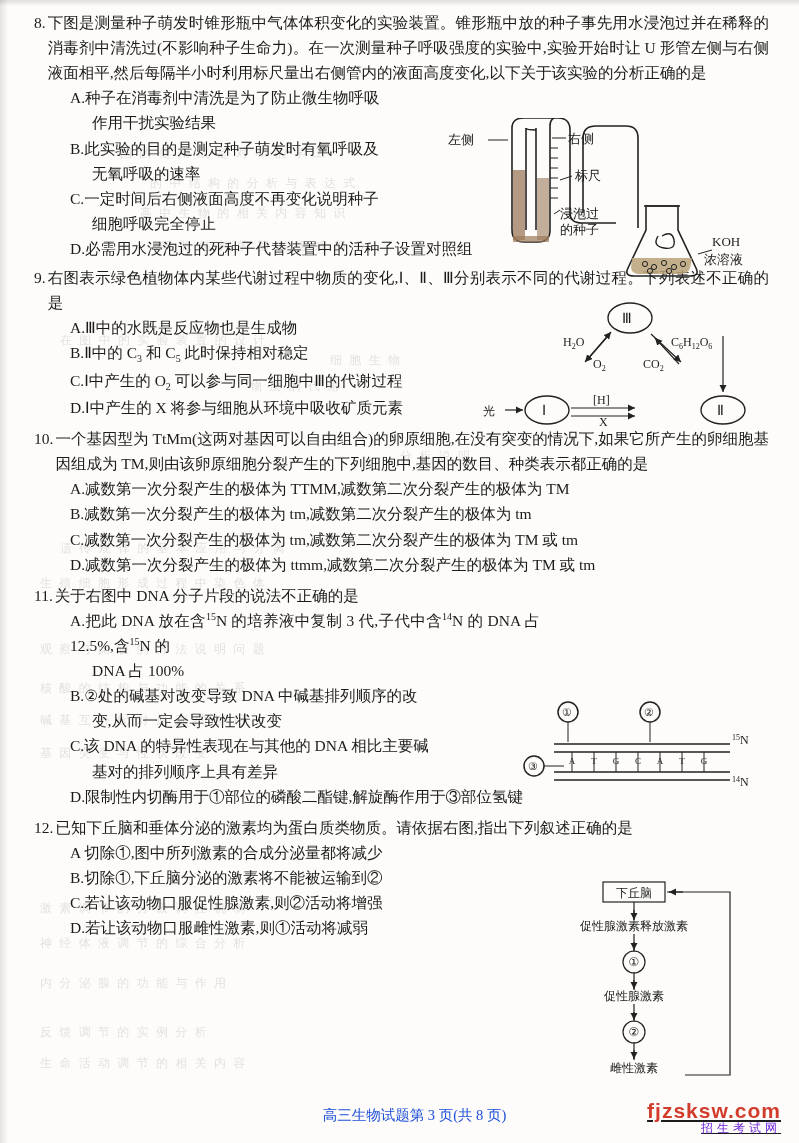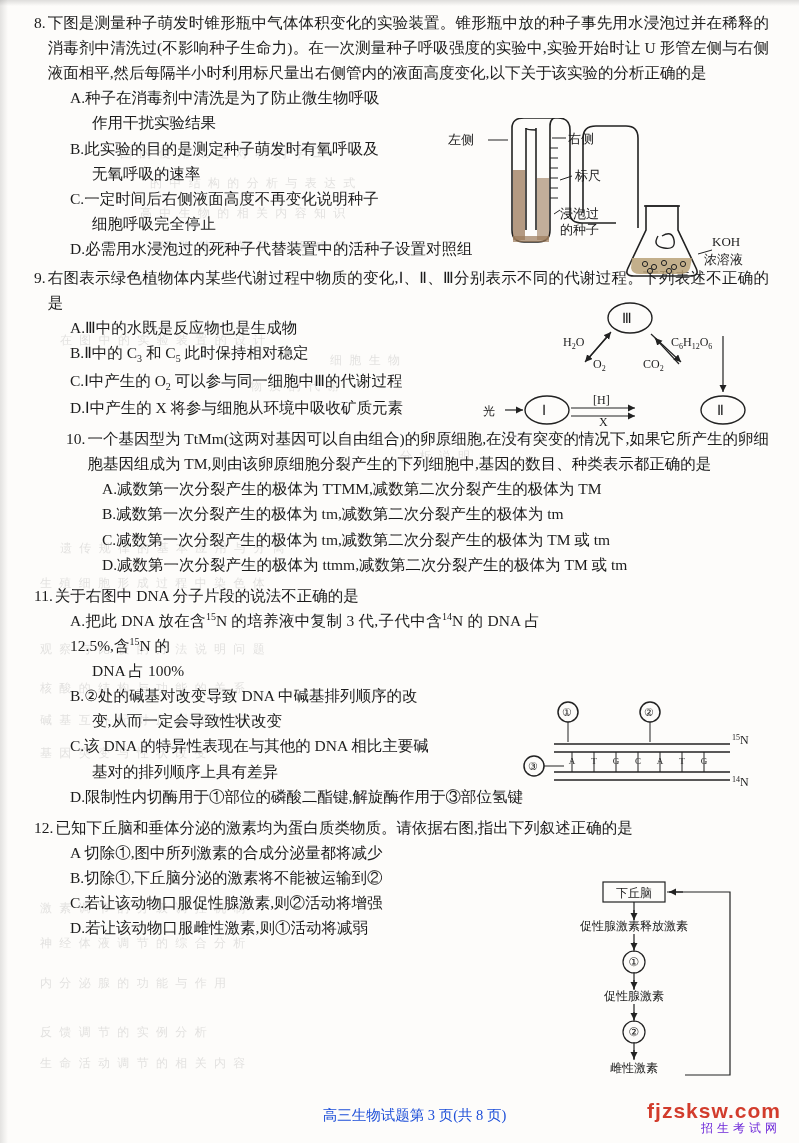--- a/index.html
+++ b/index.html
@@ -108,20 +108,21 @@
     font-size: 14.5px;
     color: #1d4ed8;
     margin-left: 30px;
   }
   .watermark {
     position: absolute;
     right: 18px;
     bottom: 8px;
     text-align: right;
     line-height: 1.05;
+    text-decoration: underline;
   }
   .wm-main {
     font-family: "Liberation Sans", sans-serif;
     font-weight: bold;
     font-size: 21px;
     color: #d23c2c;
     letter-spacing: 1px;
   }
   .wm-sub {
     font-family: "Liberation Sans", sans-serif;
@@ -194,21 +195,21 @@
     <div class="opt narrow-wide">A.Ⅲ中的水既是反应物也是生成物</div>
     <div class="opt narrow-wide">
       B.Ⅱ中的 C<sub>3</sub> 和 C<sub>5</sub> 此时保持相对稳定
     </div>
     <div class="opt narrow-wide">
       C.Ⅰ中产生的 O<sub>2</sub> 可以参与同一细胞中Ⅲ的代谢过程
     </div>
     <div class="opt narrow-wide">D.Ⅰ中产生的 X 将参与细胞从环境中吸收矿质元素</div>
   </div>
 
-  <div class="q" style="margin-top:6px;margin-left:32px;">
+  <div class="q" style="margin-top:6px;">
     <div class="q-head">
       <span class="q-num">10.</span>
       <span class="q-stem">一个基因型为 TtMm(这两对基因可以自由组合)的卵原细胞,在没有突变的情况下,如果它所产生的卵细胞基因组成为 TM,则由该卵原细胞分裂产生的下列细胞中,基因的数目、种类表示都正确的是</span>
     </div>
     <div class="opt">A.减数第一次分裂产生的极体为 TTMM,减数第二次分裂产生的极体为 TM</div>
     <div class="opt">B.减数第一次分裂产生的极体为 tm,减数第二次分裂产生的极体为 tm</div>
     <div class="opt">C.减数第一次分裂产生的极体为 tm,减数第二次分裂产生的极体为 TM 或 tm</div>
     <div class="opt">D.减数第一次分裂产生的极体为 ttmm,减数第二次分裂产生的极体为 TM 或 tm</div>
   </div>
 

